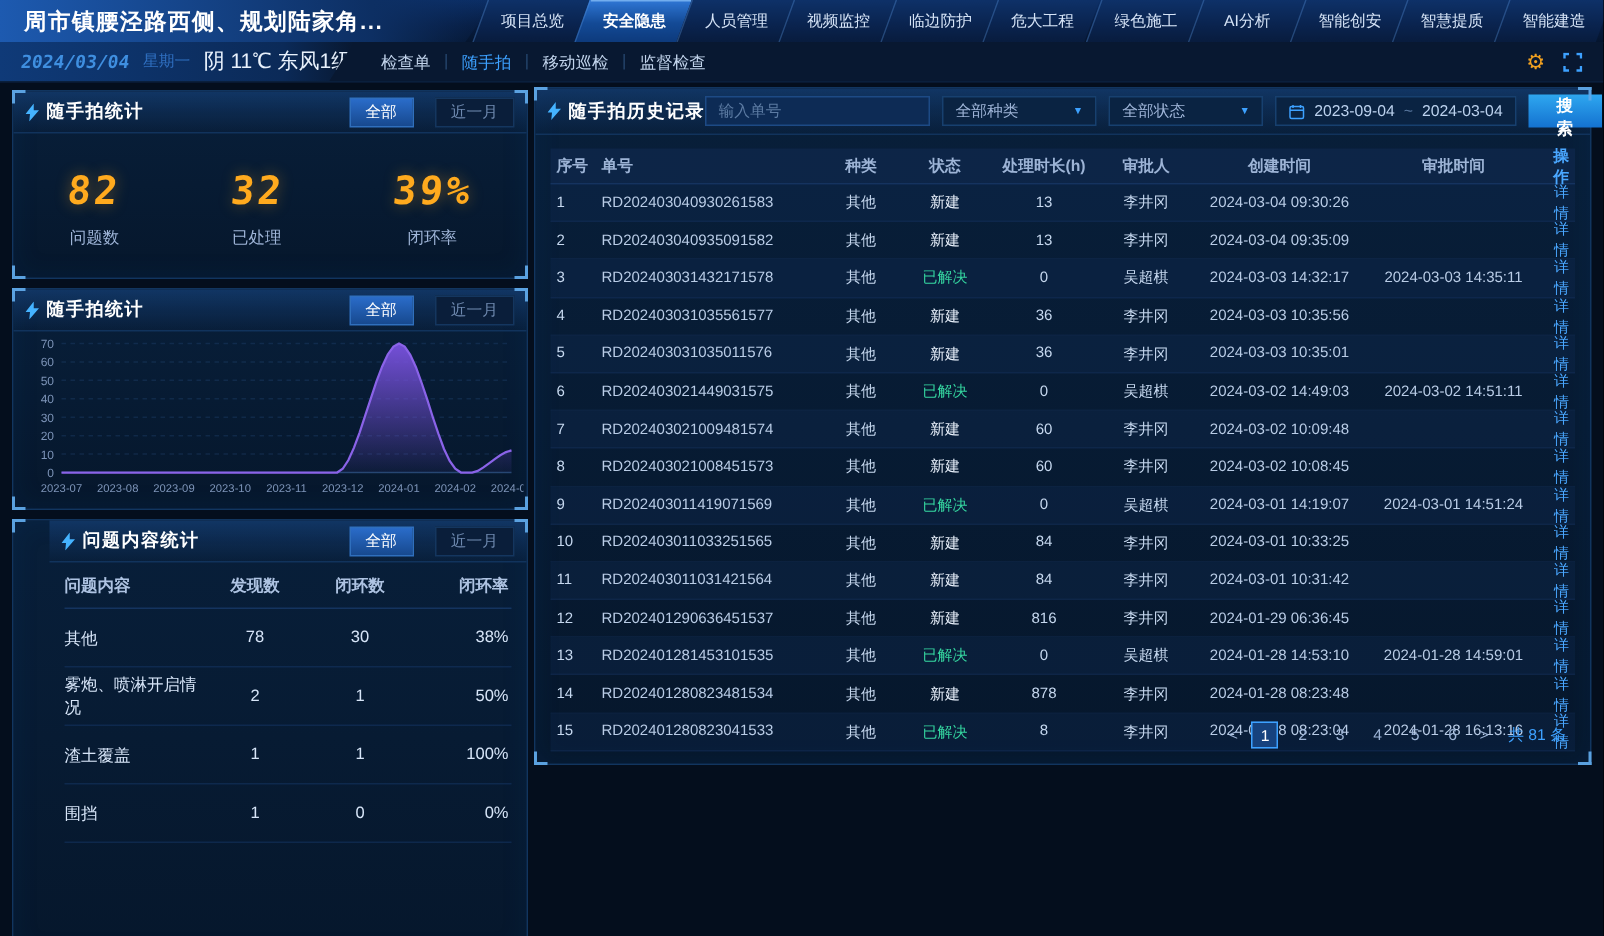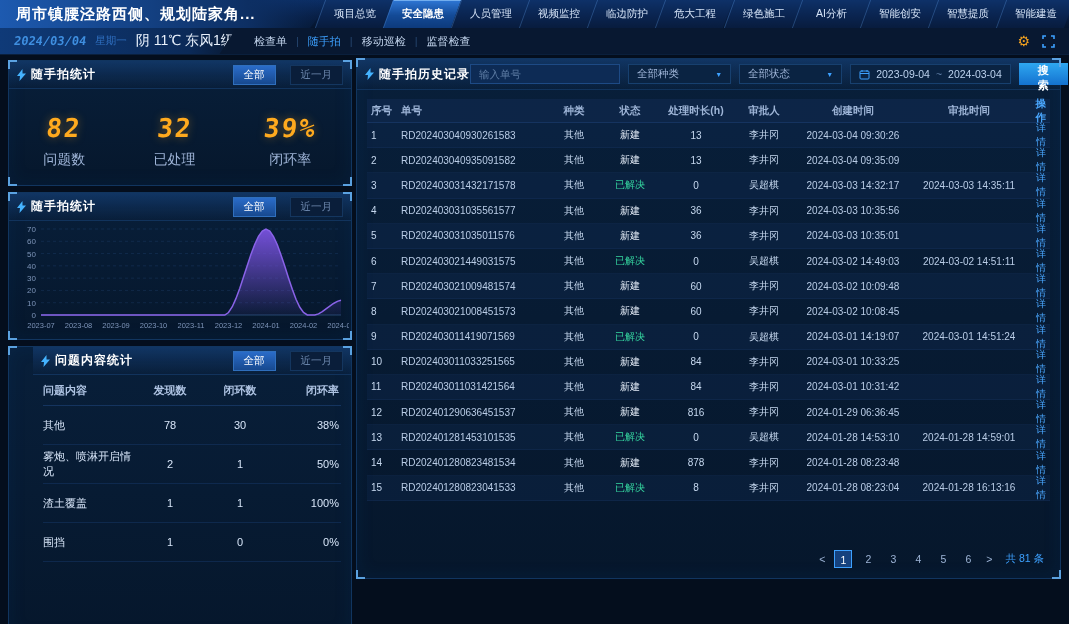--- a/index.html
+++ b/index.html
@@ -38,26 +38,26 @@
   .phead{height:27px;display:flex;align-items:center;padding:0 8px;background:linear-gradient(180deg,rgba(25,70,130,.55),rgba(12,35,70,.15));border-bottom:1px solid #11335c;}
   .bolt{margin-right:5px;display:inline-flex;}
   .ptitle{color:#fff;font-size:12px;font-weight:bold;letter-spacing:1px;white-space:nowrap;}
   .filters{margin-left:auto;display:flex;gap:14px;}
   .fbtn{font-size:10.5px;padding:2px 10px;color:#6f8ab0;background:#0a1e3a;border:1px solid #14365f;cursor:pointer;white-space:nowrap;}
   .fbtn.active{color:#fff;background:linear-gradient(180deg,#2a6cc9,#17498f);border-color:#2f6fbd;}
 
   #panelA{left:8px;top:60px;width:344px;height:126px;}
   #panelB{left:8px;top:192px;width:344px;height:148px;}
   #panelC{left:8px;top:346px;width:344px;height:292px;padding-left:24px;}
-  #panelD{left:356px;top:58px;width:705px;height:521px;}
+  #panelD{left:356px;top:58px;width:705px;height:452px;}
 
   
   .stats{display:flex;justify-content:space-around;padding-top:24px;}
   .stat .v{font-family:"DejaVu Sans Mono",monospace;font-size:26px;font-weight:bold;color:#ffaa1e;text-align:center;transform:skewX(-6deg);letter-spacing:2px;text-shadow:0 0 10px rgba(255,170,30,.4);}
-  .stat .l{margin-top:8px;font-size:14px;color:#9fb5d8;text-align:center;}
+  .stat .l{margin-top:8px;font-size:11px;color:#9fb5d8;text-align:center;}
 
   
   .ctab{padding:0 10px;}
   .crow{display:flex;height:38px;align-items:center;border-bottom:1px solid rgba(25,60,110,.45);font-size:11px;color:#d7e5f8;}
   .crow.h{color:#aec3e2;font-weight:bold;height:30px;border-bottom:1px solid rgba(25,60,110,.75);}
   .cc0{flex:1;text-align:left;}
   .cc1{width:70px;text-align:center;}
   .cc2{width:70px;text-align:center;}
   .cc3{width:64px;text-align:right;padding-right:2px;}
 

